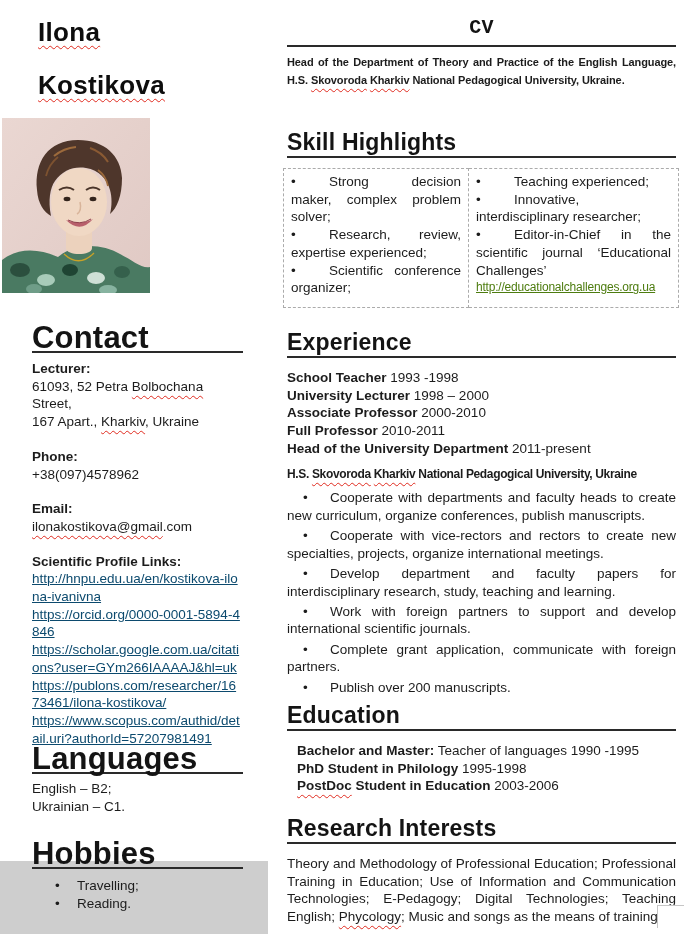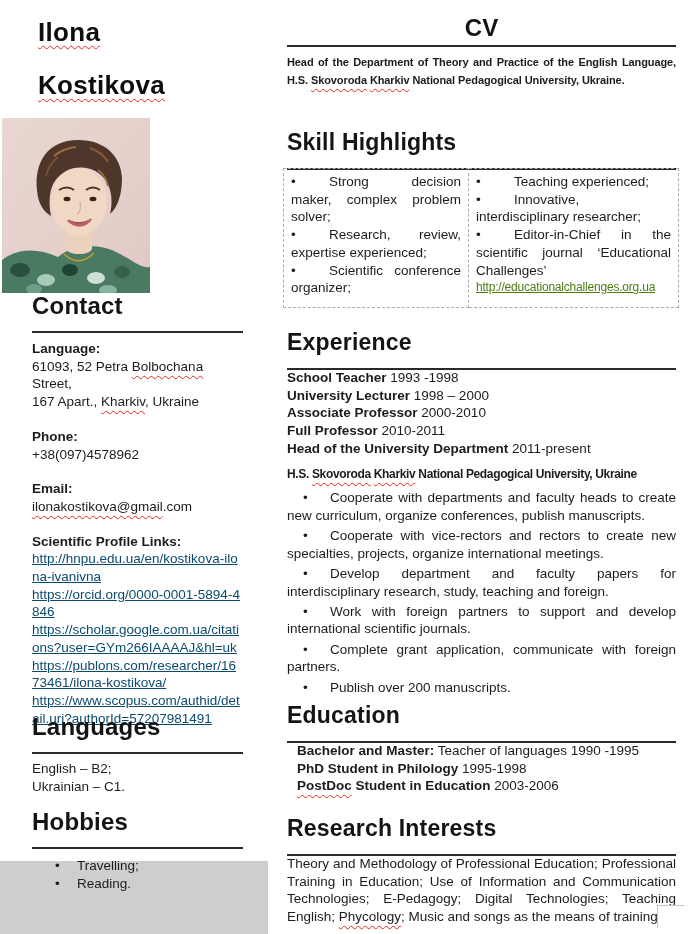--- a/index.html
+++ b/index.html
@@ -7,25 +7,25 @@
   .page {
     position:relative; width:691px; height:934px; margin:0 auto;
     background:#ffffff; overflow:hidden;
     font-family:"Liberation Sans", sans-serif;
     color:#1c1c1c; font-size:13.5px; line-height:17.7px;
   }
   .abs { position:absolute; }
   
   .hd {
     font-weight:900; color:#141414; letter-spacing:0.2px;
-    border-bottom:2px solid #2a2a2a; padding-bottom:12px;
-  }
-  .hd-left  { font-size:24px; line-height:27px; width:211px; }
+    border-bottom:2px solid #2a2a2a; padding-bottom:0;
+  }
+  .hd-left  { font-size:31px; line-height:27px; width:211px;margin-top:32px; }
   .hd-right { font-size:23px; line-height:27px; width:389px; }
-  .hd-cv    { font-size:24px; line-height:25px; width:389px; text-align:center; padding-bottom:5px; }
+  .hd-cv    { font-size:20px; line-height:25px; width:389px; text-align:center; padding-bottom:5px;font-family:Liberation Mono, monospace; }
   .name-line { font-size:26px; line-height:33px; font-weight:900; color:#0d0d0d; letter-spacing:0.3px; }
   
   .sp {
     text-decoration-line:underline; text-decoration-style:wavy;
     text-decoration-color:#e02b20; text-decoration-thickness:1px;
     text-underline-offset:4px; text-decoration-skip-ink:none;
   }
   .b { font-weight:700; }
   .just { text-align:justify; }
   .lab { font-weight:700; margin-top:17px; }
@@ -119,21 +119,21 @@
       <path d="M52,38 Q62,30 74,29" stroke="#9c6a3c" stroke-width="2.2" fill="none"></path>
       <path d="M88,30 Q100,34 106,44" stroke="#8a5a33" stroke-width="2" fill="none"></path>
       <path d="M44,58 Q47,46 56,39" stroke="#7d5230" stroke-width="1.8" fill="none"></path>
       <path d="M96,52 Q104,58 106,68" stroke="#9c6a3c" stroke-width="1.8" fill="none"></path>
     </svg>
   </div>
 
   <div class="abs sec" style="left:32px;top:292px;width:211px;">
     <div class="hd hd-left">Contact</div>
 
-    <div class="lab" style="margin-top:7px;">Language:</div>
+    <div class="lab" style="margin-top:7px;">Lecturer:</div>
     <div><span>61093, 52 Petra </span><span class="sp">Bolbochana</span><span> Street,</span></div>
     <div><span>167 Apart., </span><span class="sp">Kharkiv</span><span>, Ukraine</span></div>
 
     <div class="lab">Phone:</div>
     <div>+38(097)4578962</div>
 
     <div class="lab">Email:</div>
     <div><span class="sp">ilonakostikova@gmail</span><span>.com</span></div>
 
     <div class="lab">Scientific Profile Links:</div>
@@ -190,21 +190,21 @@
     <div class="role"><span class="b">Associate Professor</span> <span>2000-2010</span></div>
     <div class="role"><span class="b">Full Professor</span> <span>2010-2011</span></div>
     <div class="role"><span class="b">Head of the University Department</span> <span>2011-present</span></div>
   </div>
 
   <div class="abs sec employer" style="left:287px;top:466px;"><span>H.S. </span><span class="sp">Skovoroda</span><span> </span><span class="sp">Kharkiv</span><span> National Pedagogical University, Ukraine</span></div>
 
   <div class="abs sec" style="left:287px;top:489px;width:389px;">
     <p class="duty"><span class="blt3">•</span><span>Cooperate with departments and faculty heads to create new curriculum, organize conferences, publish manuscripts.</span></p>
     <p class="duty"><span class="blt3">•</span><span>Cooperate with vice-rectors and rectors to create new specialties, projects, organize international meetings.</span></p>
-    <p class="duty"><span class="blt3">•</span><span>Develop department and faculty papers for interdisciplinary research, study, teaching and foreign.</span></p>
+    <p class="duty"><span class="blt3">•</span><span>Develop department and faculty papers for interdisciplinary research, study, teaching and learning.</span></p>
     <p class="duty"><span class="blt3">•</span><span>Work with foreign partners to support and develop international scientific journals.</span></p>
     <p class="duty"><span class="blt3">•</span><span>Complete grant application, communicate with foreign partners.</span></p>
     <p class="duty"><span class="blt3">•</span><span>Publish over 200 manuscripts.</span></p>
   </div>
 
   <div class="abs sec hd hd-right" style="left:287px;top:702px;">Education</div>
 
   <div class="abs sec" style="left:277px;top:742px;width:389px;margin-left:20px;">
     <div><span class="b">Bachelor and Master:</span><span> Teacher of languages 1990 -1995</span></div>
     <div><span class="b">PhD Student in Philology</span><span> 1995-1998</span></div>

